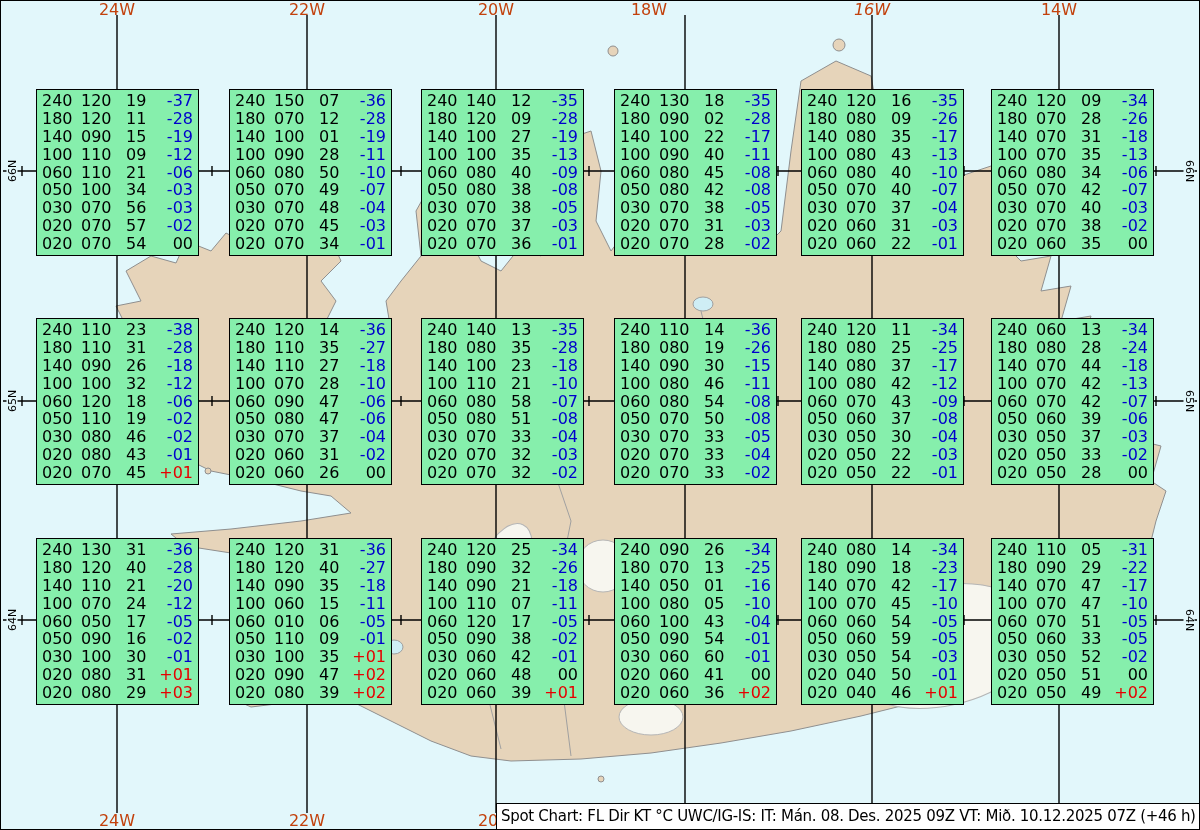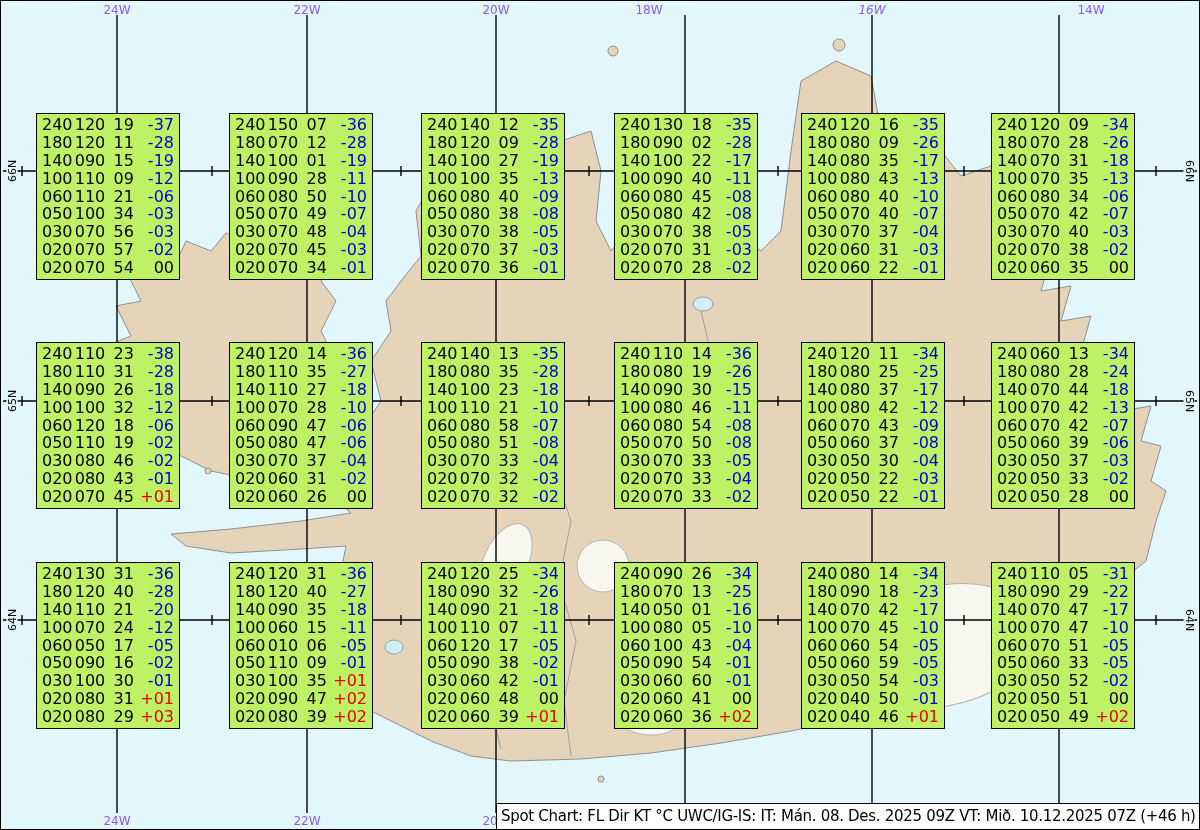--- a/index.html
+++ b/index.html
@@ -6,33 +6,32 @@
   #stage{
     position:relative;width:1198px;height:828px;
     border:1px solid #000;overflow:hidden;
     background:#e2f7fb;
     font-family:"DejaVu Sans","Liberation Sans",sans-serif;
     -webkit-font-smoothing:antialiased;
   }
   #map{position:absolute;left:0;top:0;z-index:0;}
   .lon-label{
     position:absolute;transform:translateX(-50%);
-    font-size:12px;color:#8b5cf6;z-index:1;line-height:12px;
+    font-size:16px;color:#c2410c;z-index:1;line-height:12px;
   }
   .lat-label{
     position:absolute;font-size:11px;color:#000;z-index:1;line-height:11px;
     background:#e2f7fb;padding:0 2px;
   }
   .lat-label.left{transform:translate(-50%,-50%) rotate(-90deg);}
   .lat-label.right{transform:translate(-50%,-50%) rotate(90deg);}
   .spot-box{
     position:absolute;z-index:2;box-sizing:border-box;
-    width:144px;height:167px;background:#bef264;border:1.5px solid #000;
+    width:163px;height:167px;background:#86efac;border:1.5px solid #000;
     padding:2px 5px 0 5px;
-    margin-top:24px;
   }
   .spot-row{
     display:flex;justify-content:space-between;
     height:17.9px;line-height:17.7px;font-size:16px;color:#000;
     white-space:nowrap;
   }
   .c-fl{width:33px;text-align:left;}
   .c-dir{width:39px;text-align:left;}
   .c-kt{width:25px;text-align:left;}
   .c-t{width:36px;text-align:right;}
@@ -106,21 +105,21 @@
         <line x1="1155" y1="614" x2="1155" y2="624" stroke="#000000" stroke-width="1.4"></line>
       </g>
   </svg>
 
   <div id="top-labels">
       <span class="lon-label" style="left: 116px; top: 3px;">24W</span>
       <span class="lon-label" style="left: 306px; top: 3px;">22W</span>
       <span class="lon-label" style="left: 495px; top: 3px;">20W</span>
       <span class="lon-label" style="left: 648px; top: 3px;">18W</span>
       <span class="lon-label" style="left: 871px; top: 3px; font-style: italic;">16W</span>
-      <span class="lon-label" style="left: 1058px; top: 3px; margin-left: 32px;">14W</span>
+      <span class="lon-label" style="left: 1058px; top: 3px;">14W</span>
     </div>
   <div id="bottom-labels">
       <span class="lon-label" style="left: 116px; top: 814px;">24W</span>
       <span class="lon-label" style="left: 306px; top: 814px;">22W</span>
       <span class="lon-label" style="left: 495px; top: 814px;">20W</span>
     </div>
   <div id="left-labels">
       <span class="lat-label left" style="left: 11px; top: 170px;">66N</span>
       <span class="lat-label left" style="left: 11px; top: 400px;">65N</span>
       <span class="lat-label left" style="left: 11px; top: 619px;">64N</span>

